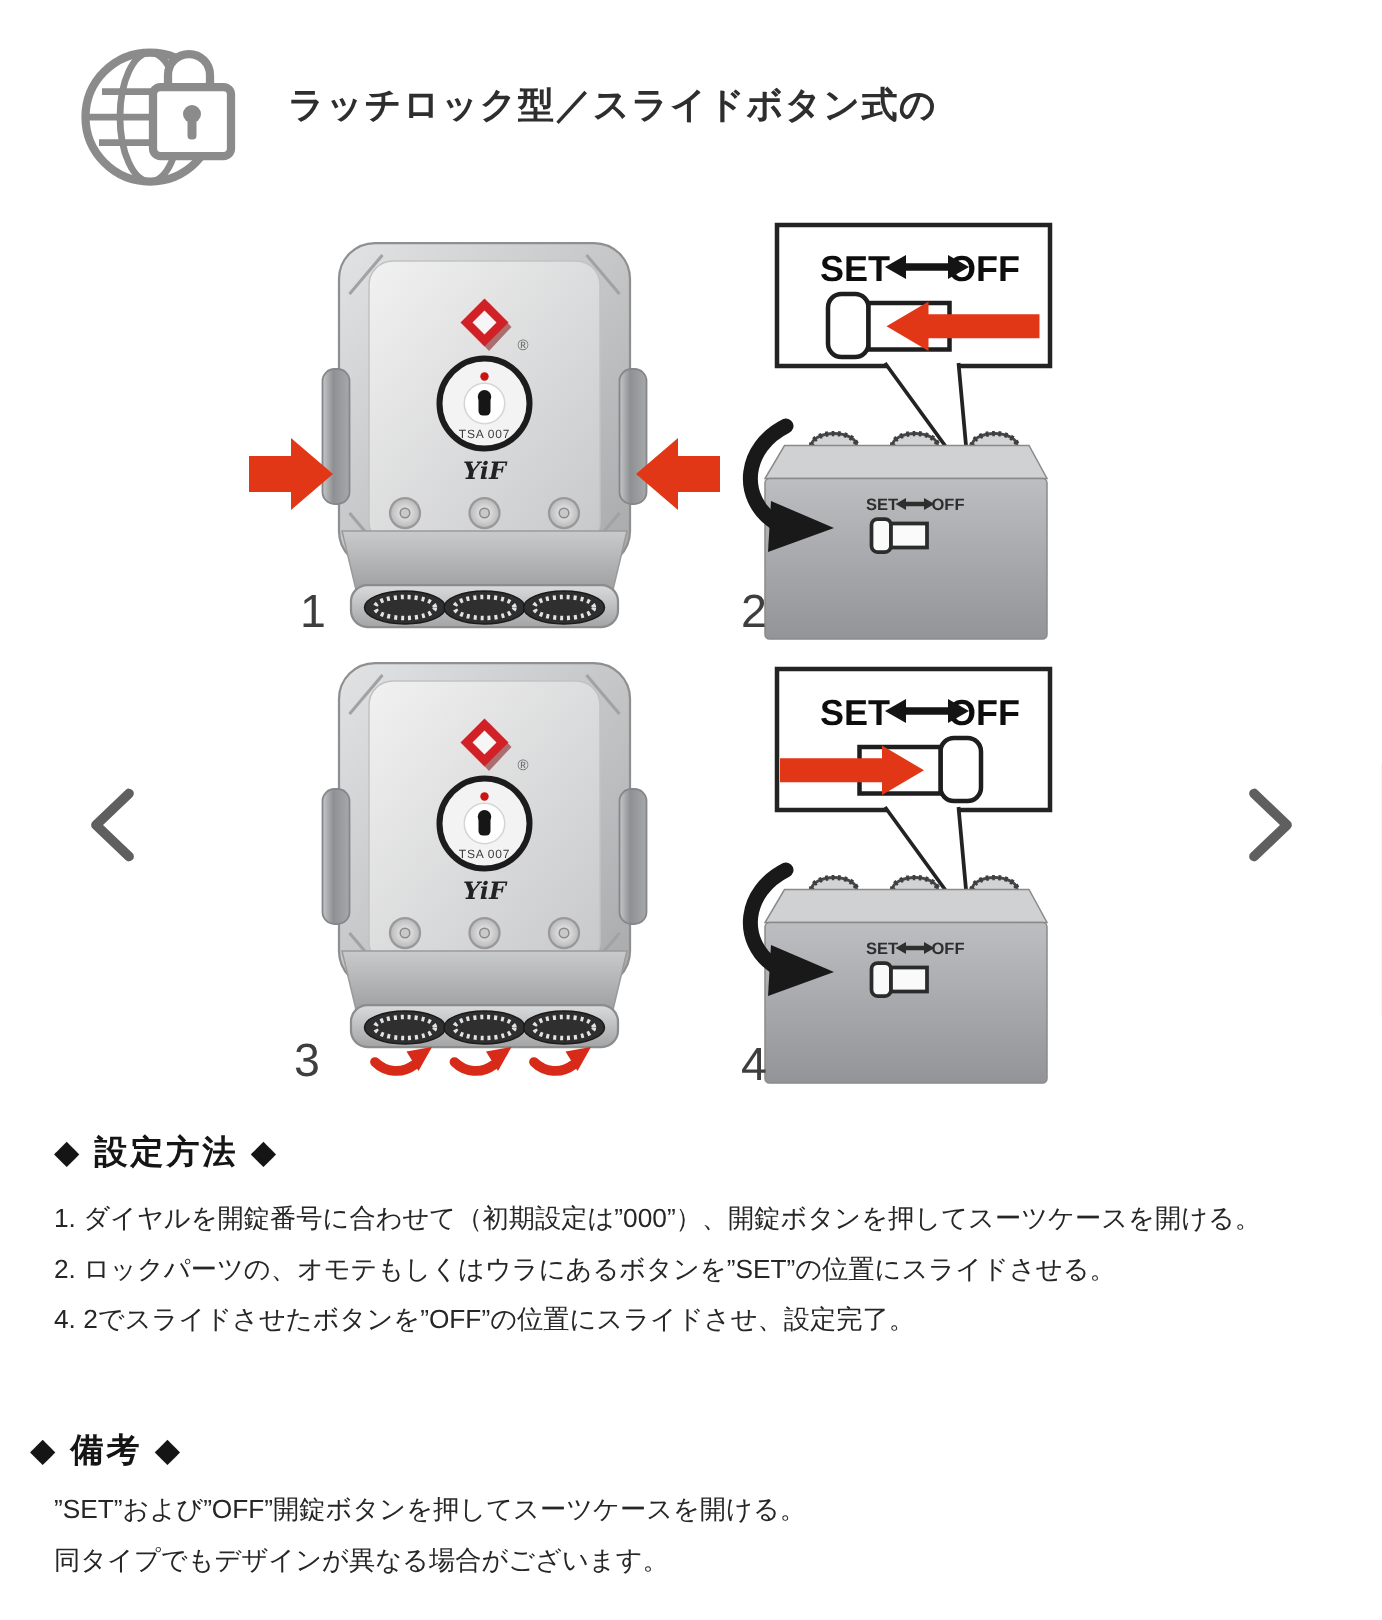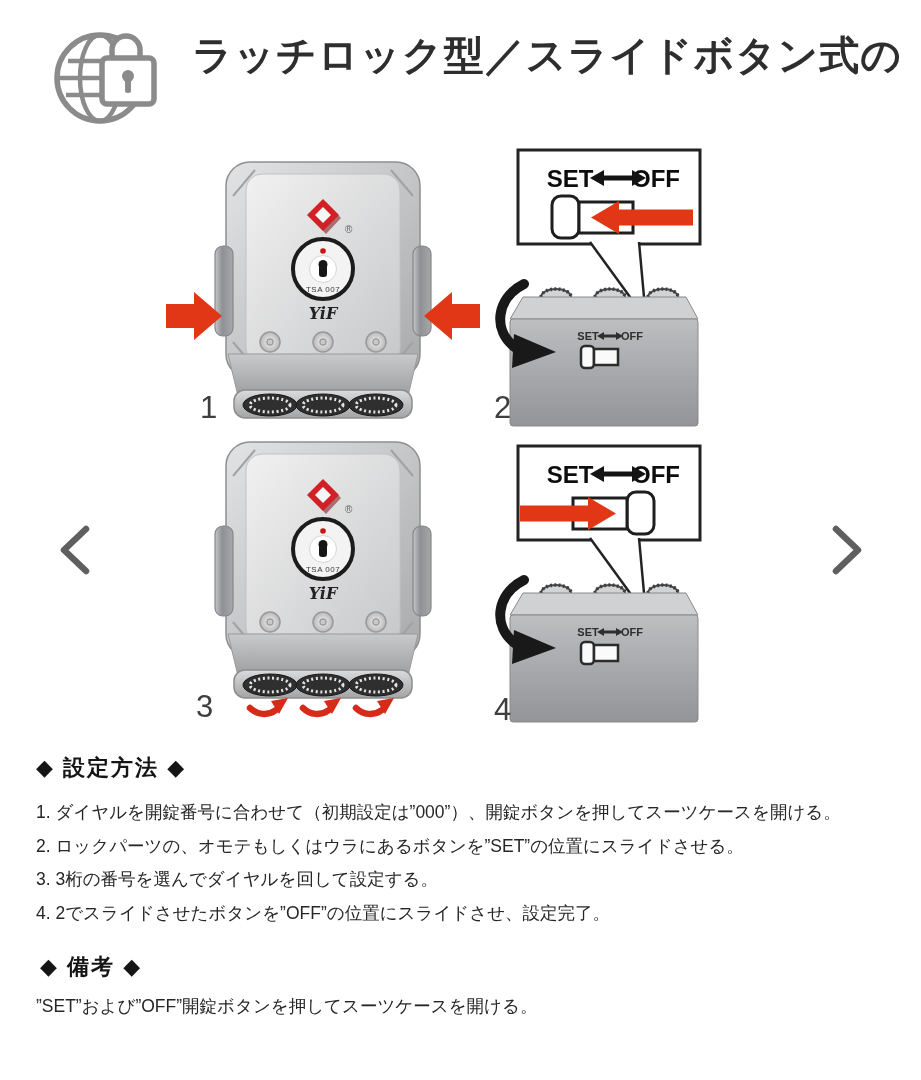--- a/index.html
+++ b/index.html
@@ -3,21 +3,21 @@
 <meta charset="utf-8">
 <style>
   html,body{margin:0;padding:0;background:#e9e9e9;}
   .canvas{
     position:relative;width:921px;height:1080px;background:#ffffff;
     font-family:"Liberation Sans","DejaVu Sans",sans-serif;overflow:hidden;
     margin:0 auto;
   }
   .abs{position:absolute;}
   .header{left:52px;top:28px;display:flex;gap:30px;align-items:flex-start;}
-  .title{font-size:40px;font-weight:700;color:#2e2e2e;line-height:46px;letter-spacing:1px;margin-top:4px;}
+  .title{font-size:24px;font-weight:700;color:#2e2e2e;line-height:46px;letter-spacing:1px;margin-top:20px;}
   .chev{cursor:pointer;}
   .howto-heading,.remarks-heading{font-size:22px;font-weight:700;color:#151515;letter-spacing:2px;}
   .step-line,.remark-line{font-size:17.5px;color:#262626;line-height:33.5px;white-space:nowrap;}
   .fig-number{font-size:31px;fill:#3e3e3e;}
   svg text{font-family:"Liberation Sans","DejaVu Sans",sans-serif;}
   .callout-big{font-size:24px;font-weight:700;fill:#0d0d0d;}
   .panel-small{font-size:11px;font-weight:700;fill:#2e2e2e;}
   .tsa-text{font-size:8px;fill:#3a3a3a;letter-spacing:0.5px;}
   .brand-text{font-size:16px;font-weight:700;font-style:italic;font-family:"DejaVu Serif","Liberation Serif",serif;fill:#222;}
   .reg-text{font-size:10px;fill:#666;}
@@ -308,22 +308,22 @@
     <polyline points="30,5 8,26 30,47" fill="none" stroke="#5f5f5f" stroke-width="6.5" stroke-linecap="round" stroke-linejoin="round"></polyline>
   </svg>
   <svg class="abs chev" style="left:828px;top:524px;" width="38" height="52" viewBox="0 0 38 52">
     <polyline points="8,5 30,26 8,47" fill="none" stroke="#5f5f5f" stroke-width="6.5" stroke-linecap="round" stroke-linejoin="round"></polyline>
   </svg>
 
   <div class="abs howto-heading" style="left:36px;top:753px;">◆ 設定方法 ◆</div>
   <div class="abs" style="left:36px;top:796px;">
     <div class="step-line">1. ダイヤルを開錠番号に合わせて（初期設定は”000”）、開錠ボタンを押してスーツケースを開ける。</div>
     <div class="step-line">2. ロックパーツの、オモテもしくはウラにあるボタンを”SET”の位置にスライドさせる。</div>
-    <div class="step-line">3. 3桁の番号を選んでダイヤルを回して設定する。</div>
     <div class="step-line">4. 2でスライドさせたボタンを”OFF”の位置にスライドさせ、設定完了。</div>
   </div>
 
-  <div class="abs remarks-heading" style="left:40px;top:952px;">◆ 備考 ◆</div>
+  <div class="abs remarks-heading" style="left:20px;top:952px;">◆ 備考 ◆</div>
   <div class="abs" style="left:36px;top:990px;">
     <div class="remark-line">”SET”および”OFF”開錠ボタンを押してスーツケースを開ける。</div>
+    <div class="remark-line">同タイプでもデザインが異なる場合がございます。</div>
   </div>
 
 </div>
 
 </body></html>

